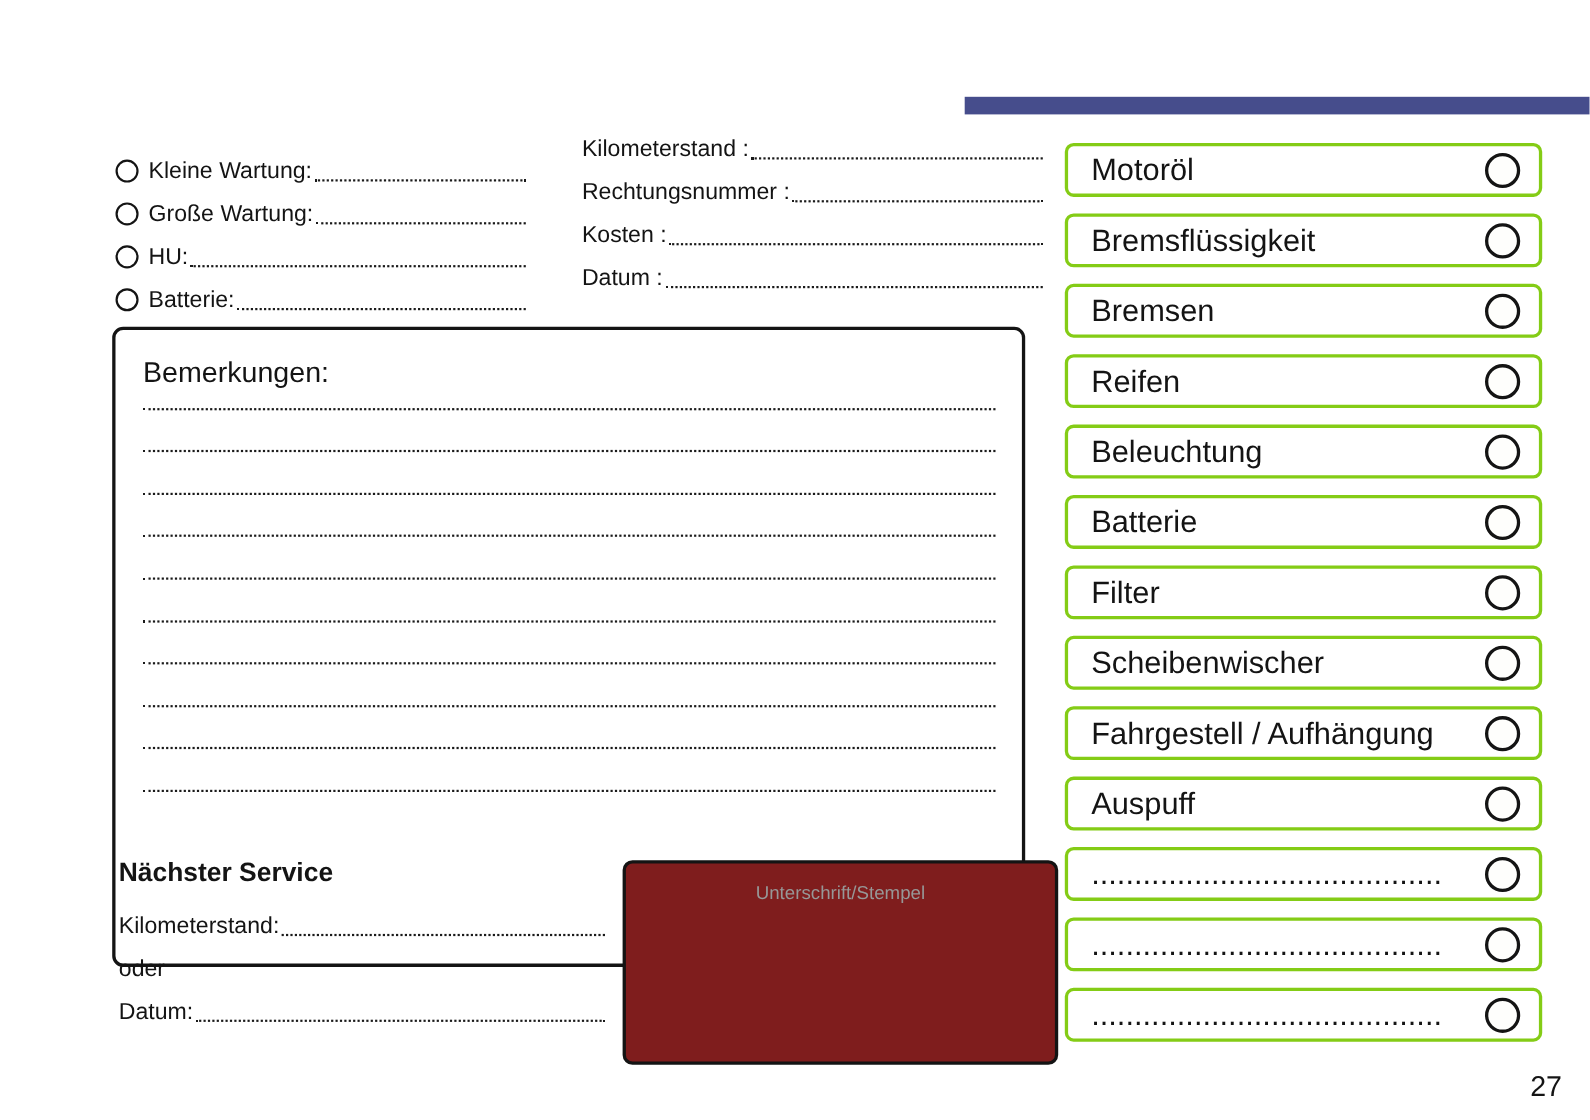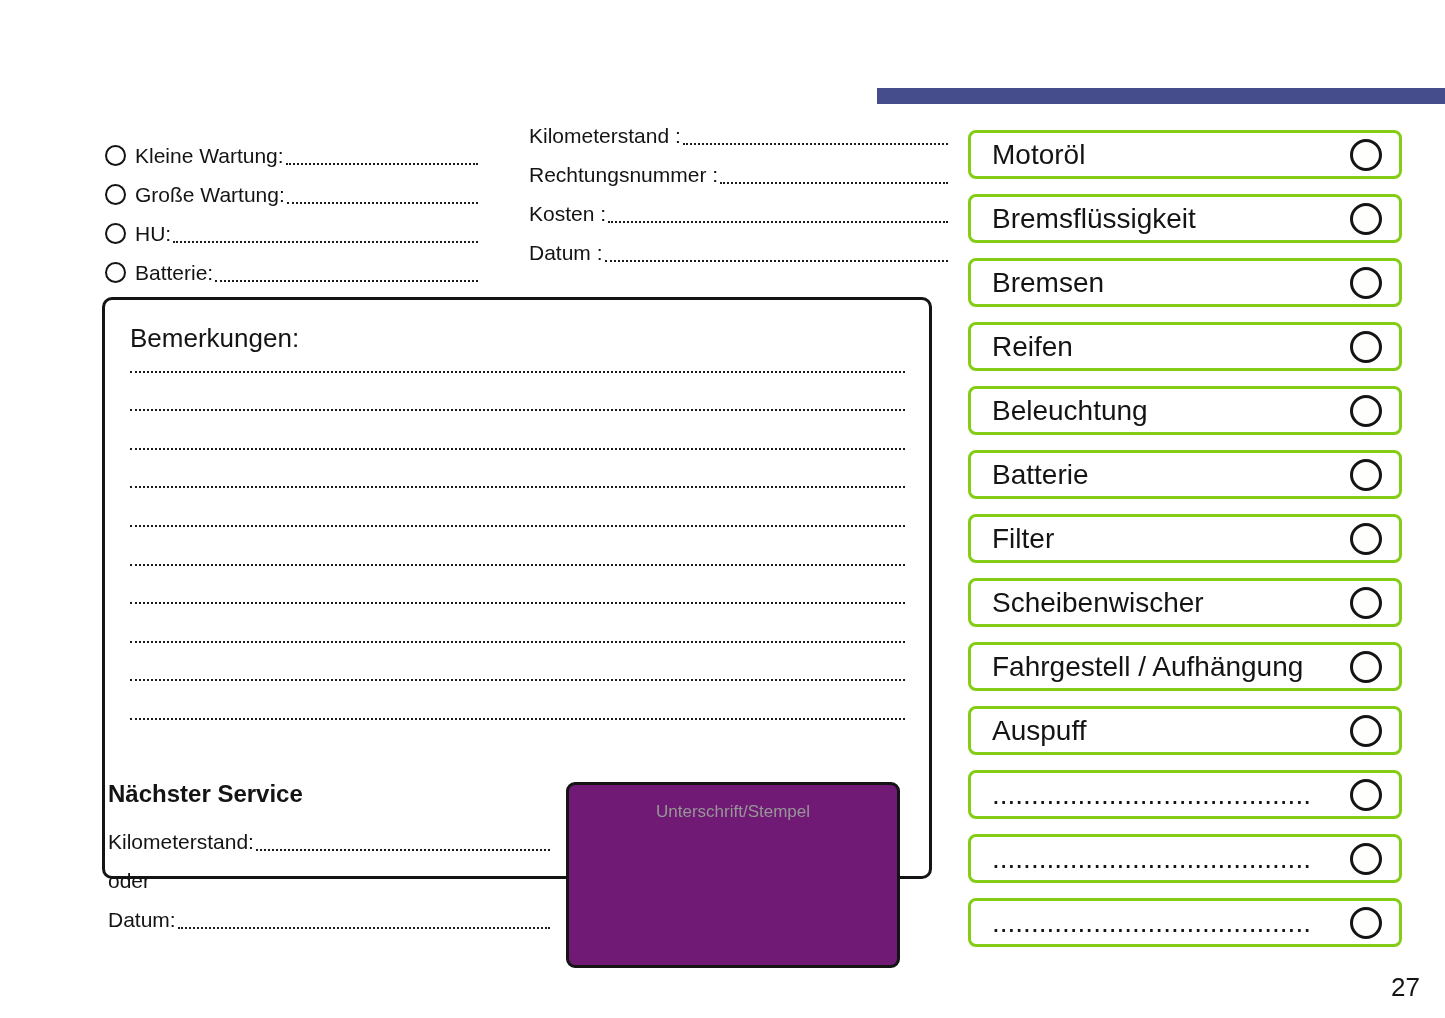--- a/index.html
+++ b/index.html
@@ -97,24 +97,24 @@
     font-size: 24px;
     font-weight: bold;
     line-height: 28px;
     margin-bottom: 14px;
   }
 
   
   .signature-box {
     position: absolute;
     left: 566px; top: 782px;
-    width: 334px; height: 186px;
+    width: 396px; height: 186px;
     border: 3px solid #141414;
     border-radius: 9px;
-    background: #701a75;
+    background: #7f1d1d;
     text-align: center;
   }
   .signature-label {
     display: inline-block;
     margin-top: 17px;
     font-size: 17px;
     color: #979797;
   }
 
   

